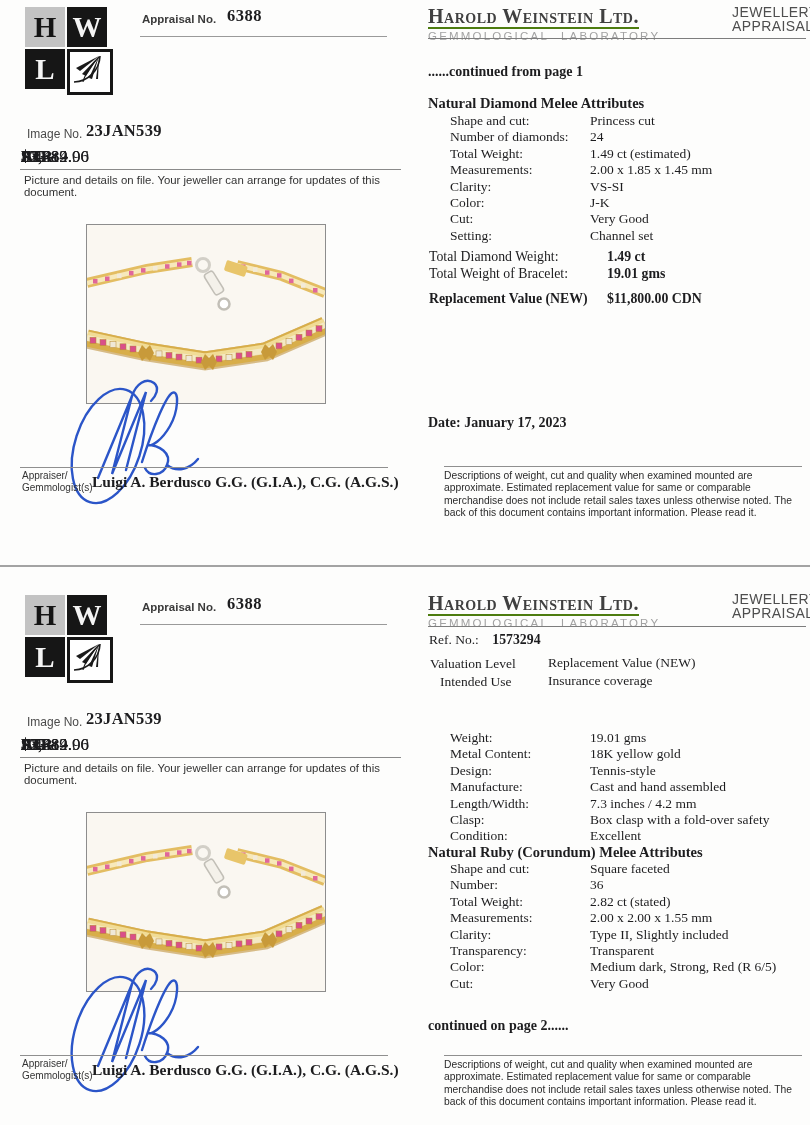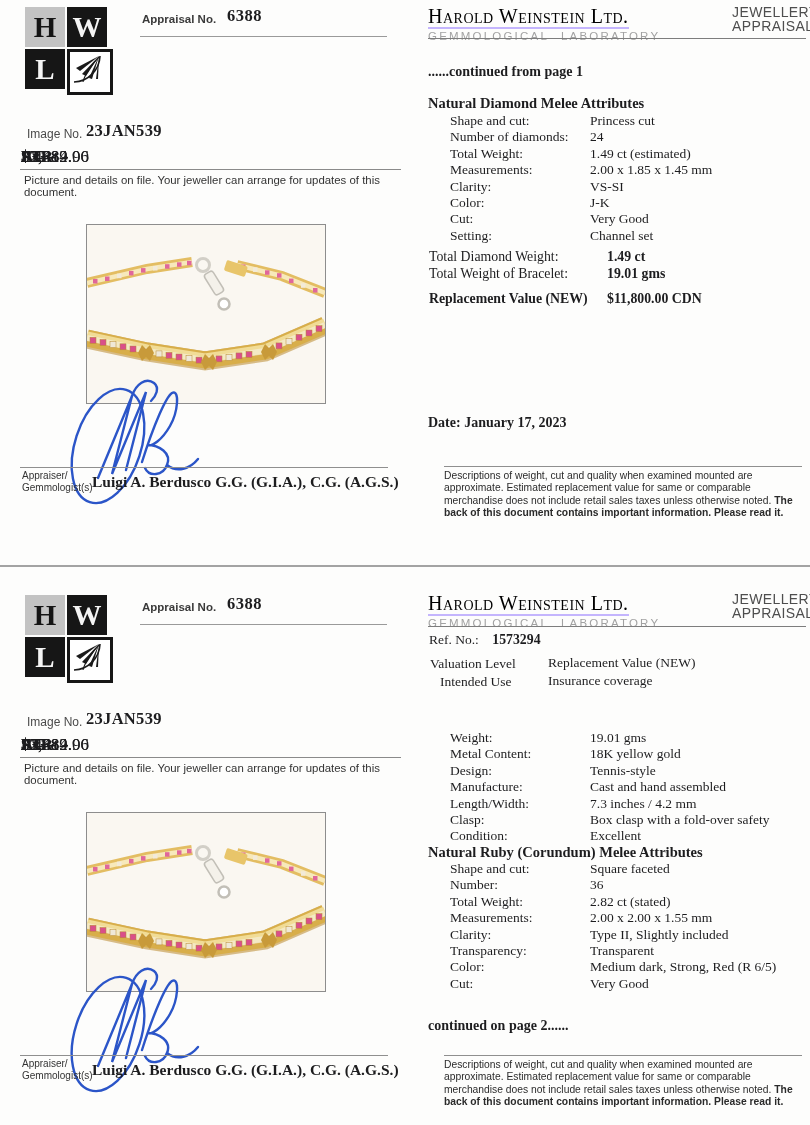--- a/index.html
+++ b/index.html
@@ -46,22 +46,22 @@
 
   .sig-rule{left:20px;top:467px;width:368px;border-top:1px solid #8f8f8f;}
   .appraiser-label{left:22px;top:470px;font-family:"Liberation Sans",sans-serif;
     font-size:10px;line-height:11.5px;color:#333;}
   .appraiser-name{left:92px;top:473px;font-size:15.5px;font-weight:bold;white-space:nowrap;}
 
   
   .rightcol{position:absolute;left:420px;top:0;width:390px;height:100%;}
   .rightcol .abs{position:absolute;}
 
-  .company{font-size:20px;font-weight:normal;font-variant:small-caps;letter-spacing:.5px;
-    color:#000000;border-bottom:2px solid #c4b5fd;display:inline-block;line-height:21px;}
+  .company{font-size:20px;font-weight:bold;font-variant:small-caps;letter-spacing:.5px;
+    color:#404040;border-bottom:2px solid #4d7c0f;display:inline-block;line-height:21px;}
   .dept{font-family:"Liberation Sans",sans-serif;font-size:11.5px;color:#a2a2a2;
     letter-spacing:2.2px;word-spacing:7px;margin-top:1px;}
   .doctype{font-family:"Liberation Sans",sans-serif;font-size:14px;color:#4e4e4e;
     line-height:13.5px;letter-spacing:.4px;}
   .header-rule{border-top:1.5px solid #7d7d7d;width:378px;left:8px;}
 
   .bold-line{font-size:14px;font-weight:bold;}
   .section-head{font-size:14.5px;font-weight:bold;white-space:nowrap;}
 
   .rows{position:absolute;left:0;right:0;}
@@ -76,21 +76,21 @@
   .repl .tl{font-weight:bold;}
 
   .kv{position:absolute;font-size:13.5px;}
   .kv .kvv{font-weight:bold;font-size:13.8px;}
 
   .item-title{position:absolute;left:8px;width:378px;font-size:14.5px;font-weight:bold;line-height:17px;}
 
   .footer-rule{border-top:1px solid #8f8f8f;width:358px;left:24px;}
   .footer{position:absolute;left:24px;width:366px;
     font-family:"Liberation Sans",sans-serif;font-size:10.3px;line-height:12.4px;color:#2b2b2b;}
-  .footer .fb{font-weight:bold;}
+  .footer .fb{font-weight:normal;}
 </style>
 </head>
 <body>
 
 <div class="sheet">
 
   <section class="half half--top">
 
     <div class="leftcol">
       <div class="logo">

